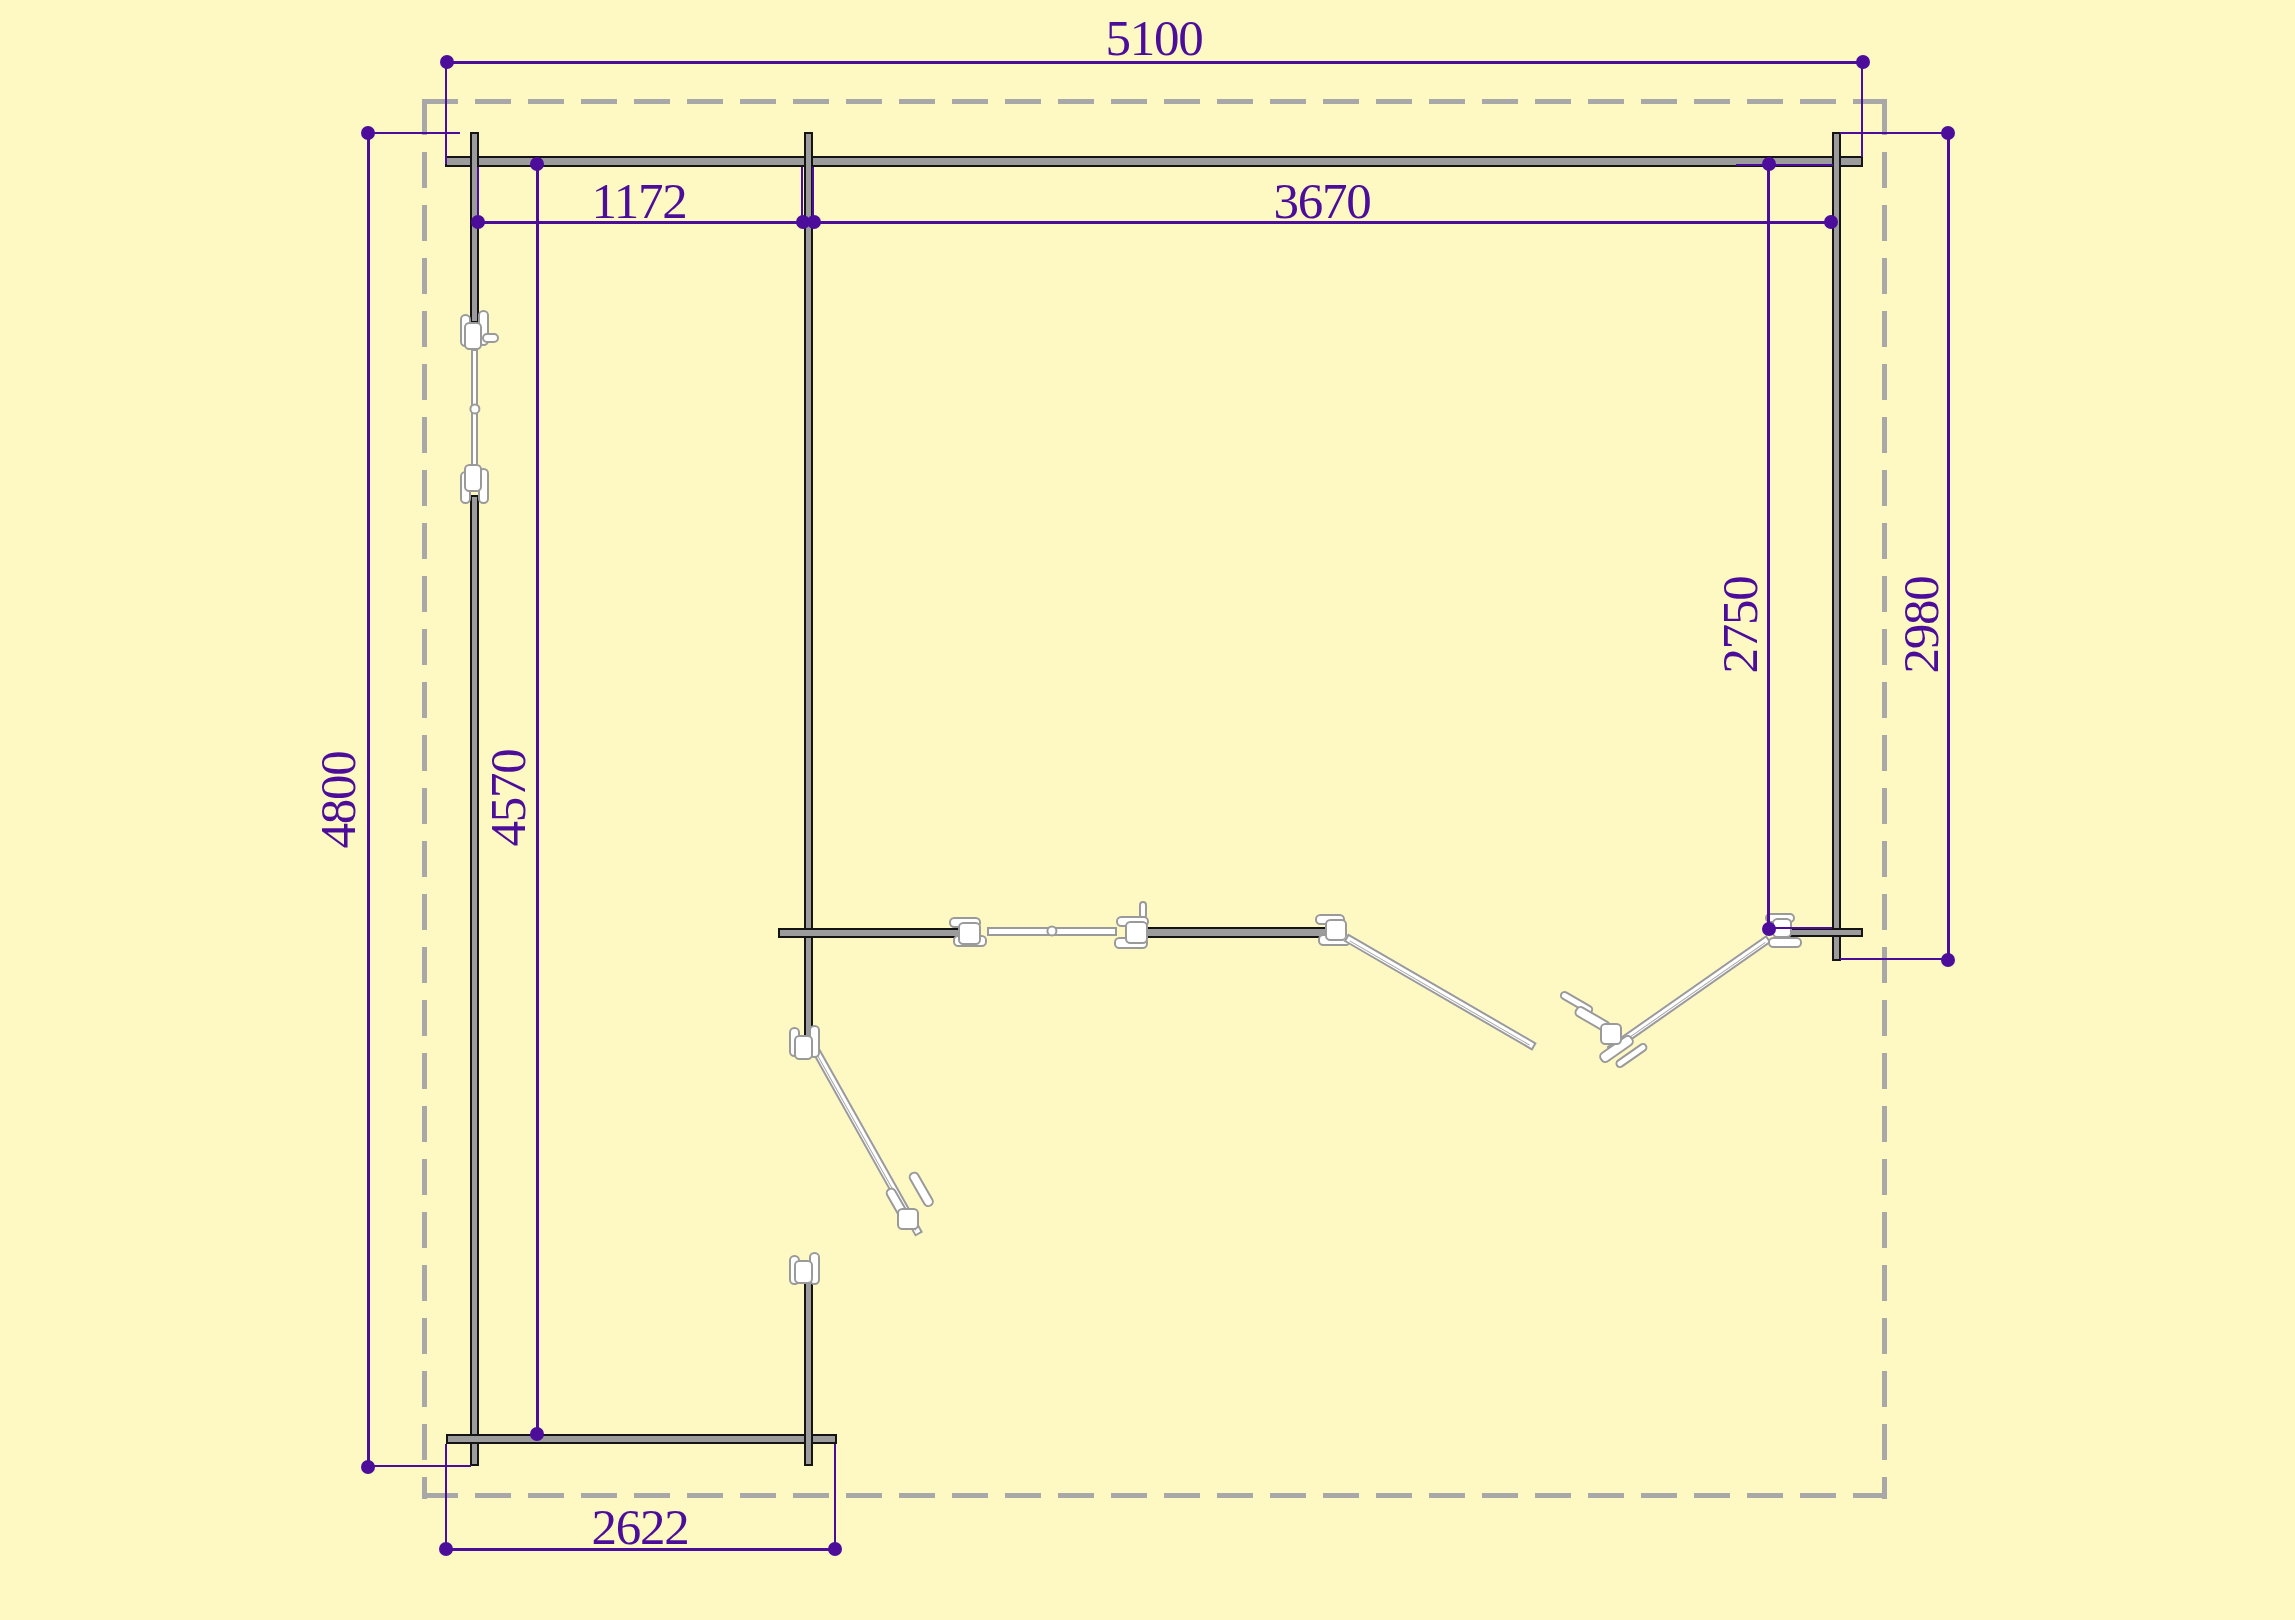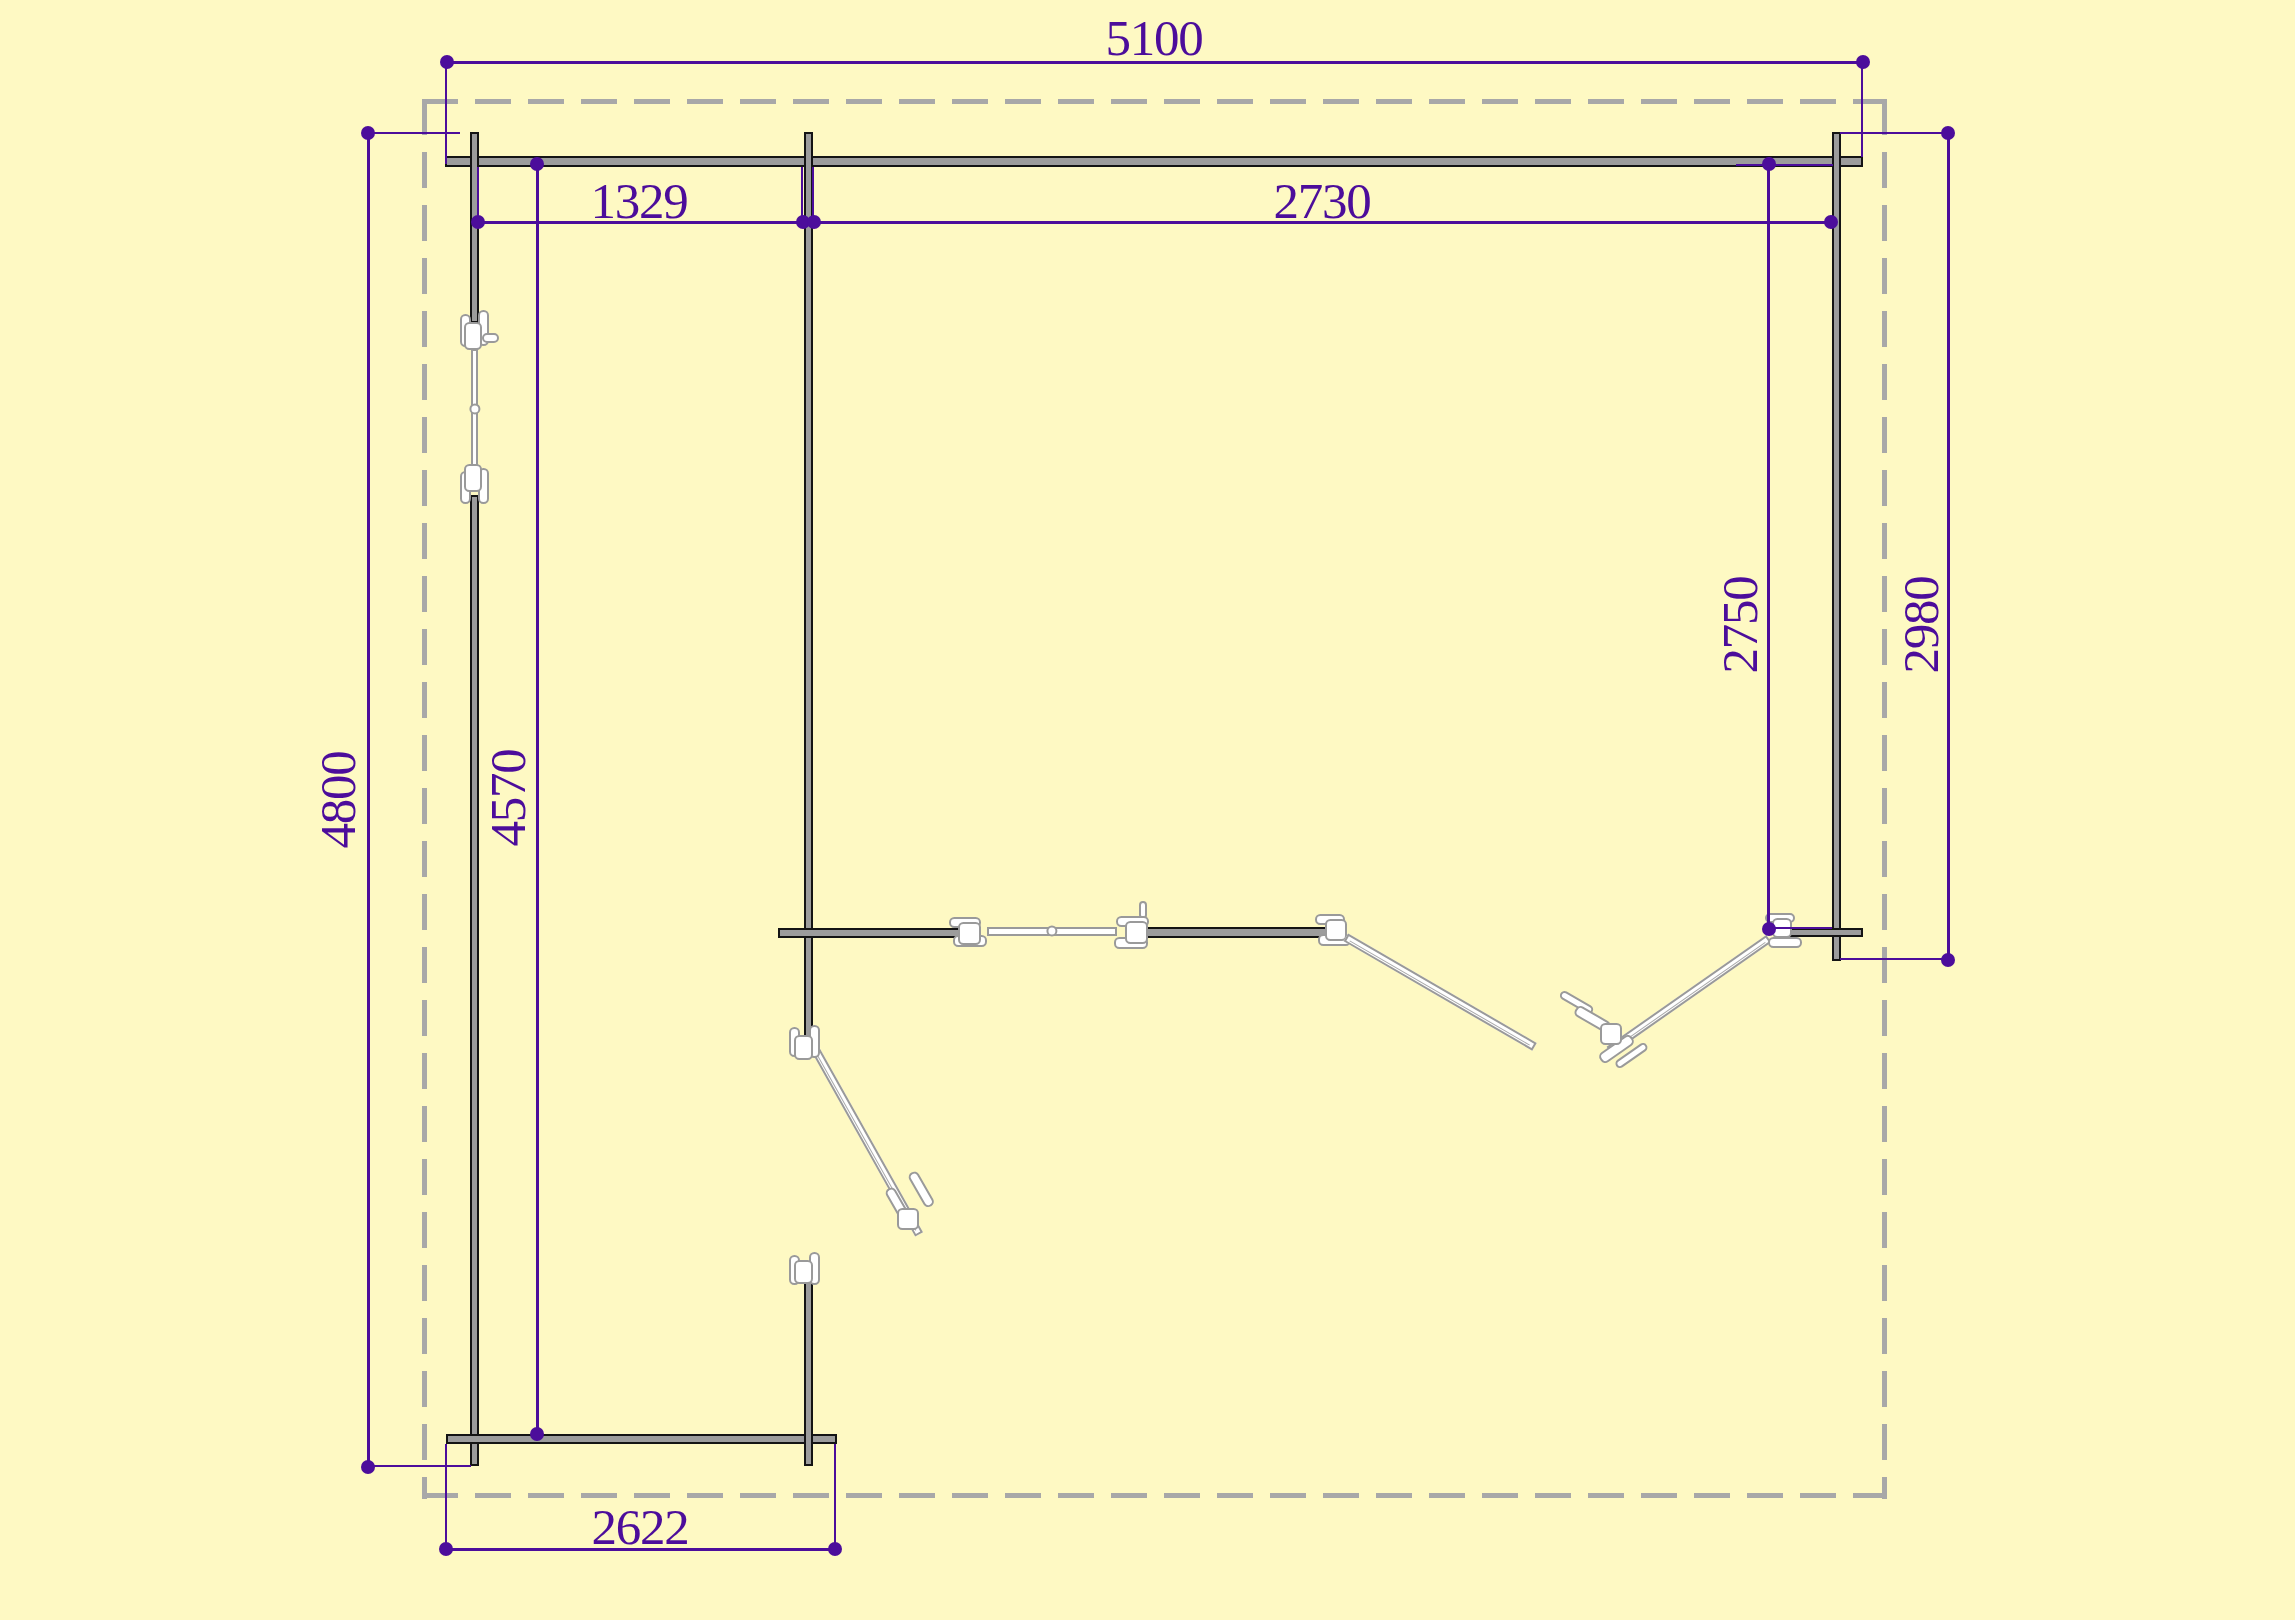--- a/index.html
+++ b/index.html
@@ -128,27 +128,27 @@
   <div class="dl" style="left:536px;top:164px;width:2.6px;height:1269px;"></div>
   <div class="dot" style="left:537px;top:164px;"></div>
   <div class="dot" style="left:537px;top:1434px;"></div>
   <span class="lbl v" style="left:508px;top:798px;">4570</span>
 
   <div class="dl" style="left:478px;top:221px;width:326px;height:2.6px;"></div>
   <div class="dot" style="left:478px;top:222px;"></div>
   <div class="dot" style="left:803px;top:222px;"></div>
   <div class="ext" style="left:477px;top:167px;width:2px;height:55px;"></div>
   <div class="ext" style="left:801px;top:167px;width:2px;height:55px;"></div>
-  <span class="lbl" style="left:639px;top:201px;">1329</span>
+  <span class="lbl" style="left:639px;top:201px;">1172</span>
 
   <div class="dl" style="left:813px;top:221px;width:1018px;height:2.6px;"></div>
   <div class="dot" style="left:814px;top:222px;"></div>
   <div class="dot" style="left:1831px;top:222px;"></div>
   <div class="ext" style="left:812px;top:167px;width:2px;height:55px;"></div>
-  <span class="lbl" style="left:1322px;top:201px;">2730</span>
+  <span class="lbl" style="left:1322px;top:201px;">3670</span>
 
   <div class="dl" style="left:1767px;top:164px;width:2.6px;height:764px;"></div>
   <div class="dot" style="left:1769px;top:164px;"></div>
   <div class="dot" style="left:1769px;top:929px;"></div>
   <div class="ext" style="left:1736px;top:164px;width:97px;height:2px;"></div>
   <div class="ext" style="left:1769px;top:927px;width:63px;height:2px;"></div>
   <span class="lbl v" style="left:1740px;top:625px;">2750</span>
 
   <div class="dl" style="left:1947px;top:133px;width:2.6px;height:827px;"></div>
   <div class="dot" style="left:1948px;top:133px;"></div>

